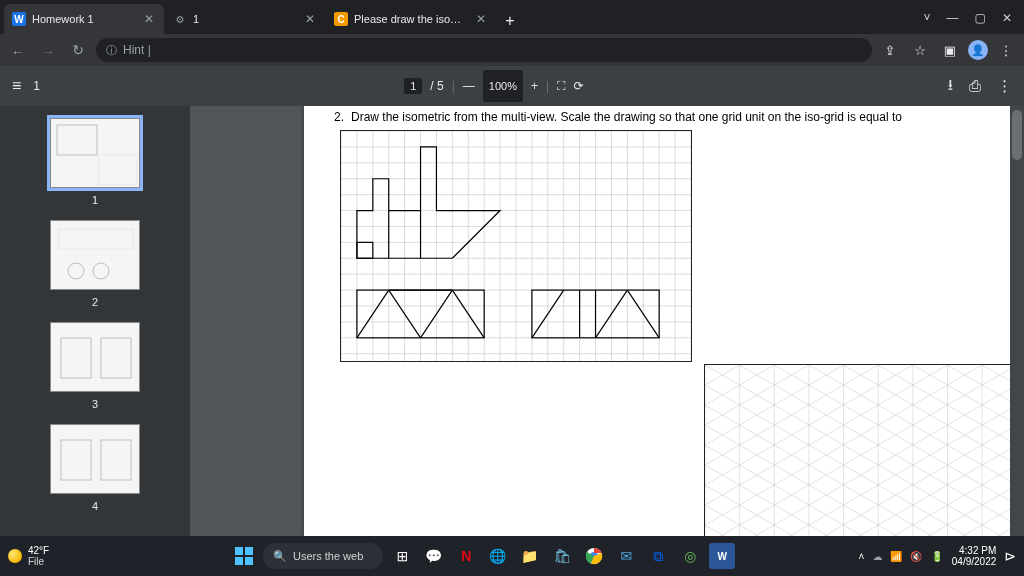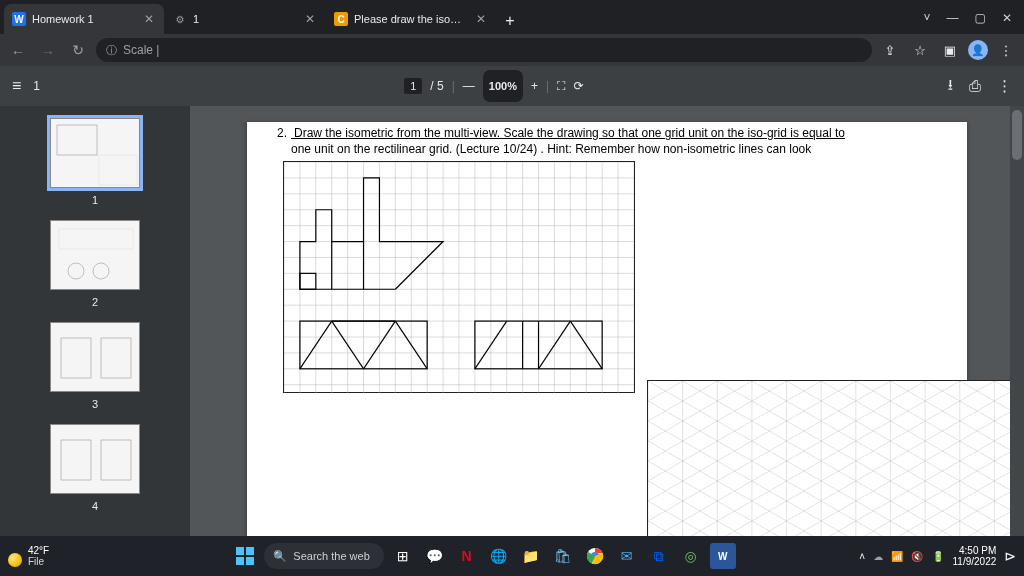--- a/index.html
+++ b/index.html
@@ -23,44 +23,44 @@
   .omnibox { flex: 1; height: 24px; background: #202124; border-radius: 12px; display: flex; align-items: center; padding: 0 10px; font-size: 12px; color: #9aa0a6; gap: 6px;}
   .omnibox .path { color: #9aa0a6; }
   .urlbar .rbtn { width: 24px; height: 24px; display: flex; align-items: center; justify-content: center; font-size: 13px; color: #e8eaed; }
   .avatar { width: 20px; height: 20px; border-radius: 50%; background: #8ab4f8; display:flex; align-items:center; justify-content:center; font-size:11px; color:#202124;}
 
   
   .pdfbar { height: 40px; background: #3c4043; display: flex; align-items: center; color: #e8eaed; font-size: 12px; padding: 0 12px; gap: 12px; }
   .pdfbar .hamburger { font-size: 16px; }
   .pdfbar .center { flex: 1; display: flex; justify-content: center; align-items: center; gap: 8px; }
   .pdfbar .pagebox { background: #202124; padding: 2px 6px; border-radius: 2px; font-size: 11px; }
-  .pdfbar .zbox { background: #202124; padding: 10px 6px; border-radius: 7px; font-size: 11px; font-weight: bold; }
+  .pdfbar .zbox { background: #202124; padding: 10px 6px; border-radius: 2px; font-size: 11px; }
   .pdfbar .sep { color: #6b6e73; }
   .pdfbar .right { display:flex; gap: 16px; align-items:center; font-size: 15px;}
 
   
   .pdfbody { height: 430px; background: #525659; display: flex; position: relative; }
   .thumbs { width: 190px; background: #323639; overflow-y: auto; padding: 12px 0; display:flex; flex-direction:column; align-items:center; gap: 6px;}
   .thumb { width: 90px; height: 70px; background: #f5f5f5; border: 1px solid #888; position: relative; }
   .thumb.sel { outline: 3px solid #8ab4f8; }
   .thumblabel { color: #e8eaed; font-size: 11px; margin-bottom: 8px; }
 
-  .docarea { flex: 1; overflow: auto; display:flex; justify-content:center; padding: 16px; position: relative; text-decoration: underline;}
+  .docarea { flex: 1; overflow: auto; display:flex; justify-content:flex-end; padding: 0; position: relative;}
   .page { width: 720px; background: #fff; margin-top: 0; box-shadow: 0 1px 4px rgba(0,0,0,.4); position: relative; min-height: 430px;}
   .qtext { font-family: 'Times New Roman', serif; font-size: 12px; padding: 4px 30px 2px 30px; line-height: 1.3; color: #000;}
   .qnum { display:inline-block; width: 14px;}
   .gridwrap { margin: 2px 0 0 36px; width: 352px; height: 232px; border: 1px solid #222; position: relative; background: #fff;}
   .grid-rect { position:absolute; inset:0; }
   .isowrap { position: absolute; left: 400px; top: 258px; width: 560px; height: 330px; border: 1px solid #222; background:#fff; overflow:hidden;}
   .docscroll { position:absolute; right:0; top:0; bottom:0; width:14px; background:#424549;}
   .docscroll .track { position:absolute; left:2px; right:2px; top:4px; height:50px; background:#6b6e73; border-radius:5px;}
 
   
   .taskbar { height: 40px; background: #1f2228; display: flex; align-items: center; color: #fff; font-size: 10px; padding: 0 8px; gap: 8px; }
-  .weather { display:flex; align-items:flex-end; gap:6px; width: 100px;}
+  .weather { display:flex; align-items:center; gap:6px; width: 100px;}
   .weather .dot { width:14px; height:14px; border-radius:50%; background: radial-gradient(circle at 35% 35%, #ffe97a, #f7b500 70%);}
   .weather .txt { display:flex; flex-direction:column; line-height:1.1;}
   .tcenter { flex:1; display:flex; justify-content:center; align-items:center; gap:6px;}
   .tcenter .sbox { height: 26px; background: #2d3036; border-radius: 13px; display:flex; align-items:center; padding: 0 10px; gap:6px; font-size:11px; color:#cfd1d4; width: 120px;}
   .ticon { width: 26px; height:26px; display:flex; align-items:center; justify-content:center; font-size:14px;}
   .tray { display:flex; align-items:center; gap:8px; }
   .clock { display:flex; flex-direction:column; align-items:flex-end; line-height:1.1; font-size:10px;}
 
   svg line.grid { stroke:#bfc3c7; stroke-width:0.6; }
   svg line.iso { stroke:#c2c6c9; stroke-width:0.5; }
@@ -95,21 +95,21 @@
     <span>✕</span>
   </div>
 </div>
 
 <div class="urlbar">
   <div class="navbtn">←</div>
   <div class="navbtn" style="opacity:.5">→</div>
   <div class="navbtn">↻</div>
   <div class="omnibox">
     <span style="font-size:11px;">ⓘ</span>
-    <span>Scale | </span>
+    <span>Hint | </span>
   </div>
   <div class="rbtn">⇪</div>
   <div class="rbtn">☆</div>
   <div class="rbtn">▣</div>
   <div class="avatar">
       <span>👤</span>
     </div>
   <div class="rbtn">⋮</div>
 </div>
 
@@ -166,21 +166,20 @@
     </div>
     <div class="thumblabel">4</div>
 
   </div>
 
   <div class="docarea">
     <div class="page">
       <div class="qtext">
         <span class="qnum">2.</span>
         <span>Draw the isometric from the multi-view.  Scale the drawing so that one grid unit on the iso-grid is equal to</span><br>
-        <span style="margin-left:14px;display:inline-block">one unit on the rectilinear grid.  (Lecture 10/24) .   Hint: Remember how non-isometric lines can look</span>
       </div>
 
       <div class="gridwrap">
         <svg class="grid-rect" viewBox="0 0 352 232">
           <g>
             
             
           </g>
           <g id="rgrid">
               <line x1="0" x2="0" y1="0" y2="232" class="grid"></line>
@@ -493,21 +492,21 @@
     <div class="ticon">
       <svg width="18" height="18" viewBox="0 0 18 18">
           <rect x="0" y="0" width="8" height="8" fill="#4cc2ff"></rect>
           <rect x="10" y="0" width="8" height="8" fill="#4cc2ff"></rect>
           <rect x="0" y="10" width="8" height="8" fill="#4cc2ff"></rect>
           <rect x="10" y="10" width="8" height="8" fill="#4cc2ff"></rect>
         </svg>
     </div>
     <div class="sbox">
       <span>🔍</span>
-      <span>Search the web</span>
+      <span>Users the web</span>
     </div>
     <div class="ticon">⊞</div>
     <div class="ticon" style="color:#7b83eb">💬</div>
     <div class="ticon" style="color:#e50914;font-weight:bold">N</div>
     <div class="ticon" style="color:#37c6f4">🌐</div>
     <div class="ticon" style="color:#ffd65c">📁</div>
     <div class="ticon" style="color:#76c2e8">🛍</div>
     <div class="ticon">
       <svg width="18" height="18" viewBox="0 0 18 18">
           <circle cx="9" cy="9" r="8" fill="#fff"></circle>
@@ -522,18 +521,18 @@
     <div class="ticon" style="color:#67c15e">◎</div>
     <div class="ticon" style="background:#2b579a;color:#fff;border-radius:3px;font-size:10px;font-weight:bold">W</div>
   </div>
   <div class="tray">
     <span>˄</span>
     <span style="color:#9aa0a6">☁</span>
     <span>📶</span>
     <span>🔇</span>
     <span>🔋</span>
     <div class="clock">
-      <span>4:50 PM</span>
-      <span>11/9/2022</span>
+      <span>4:32 PM</span>
+      <span>04/9/2022</span>
     </div>
     <span style="font-size:14px;">⊳</span>
   </div>
 </div>
 
 </body></html>

